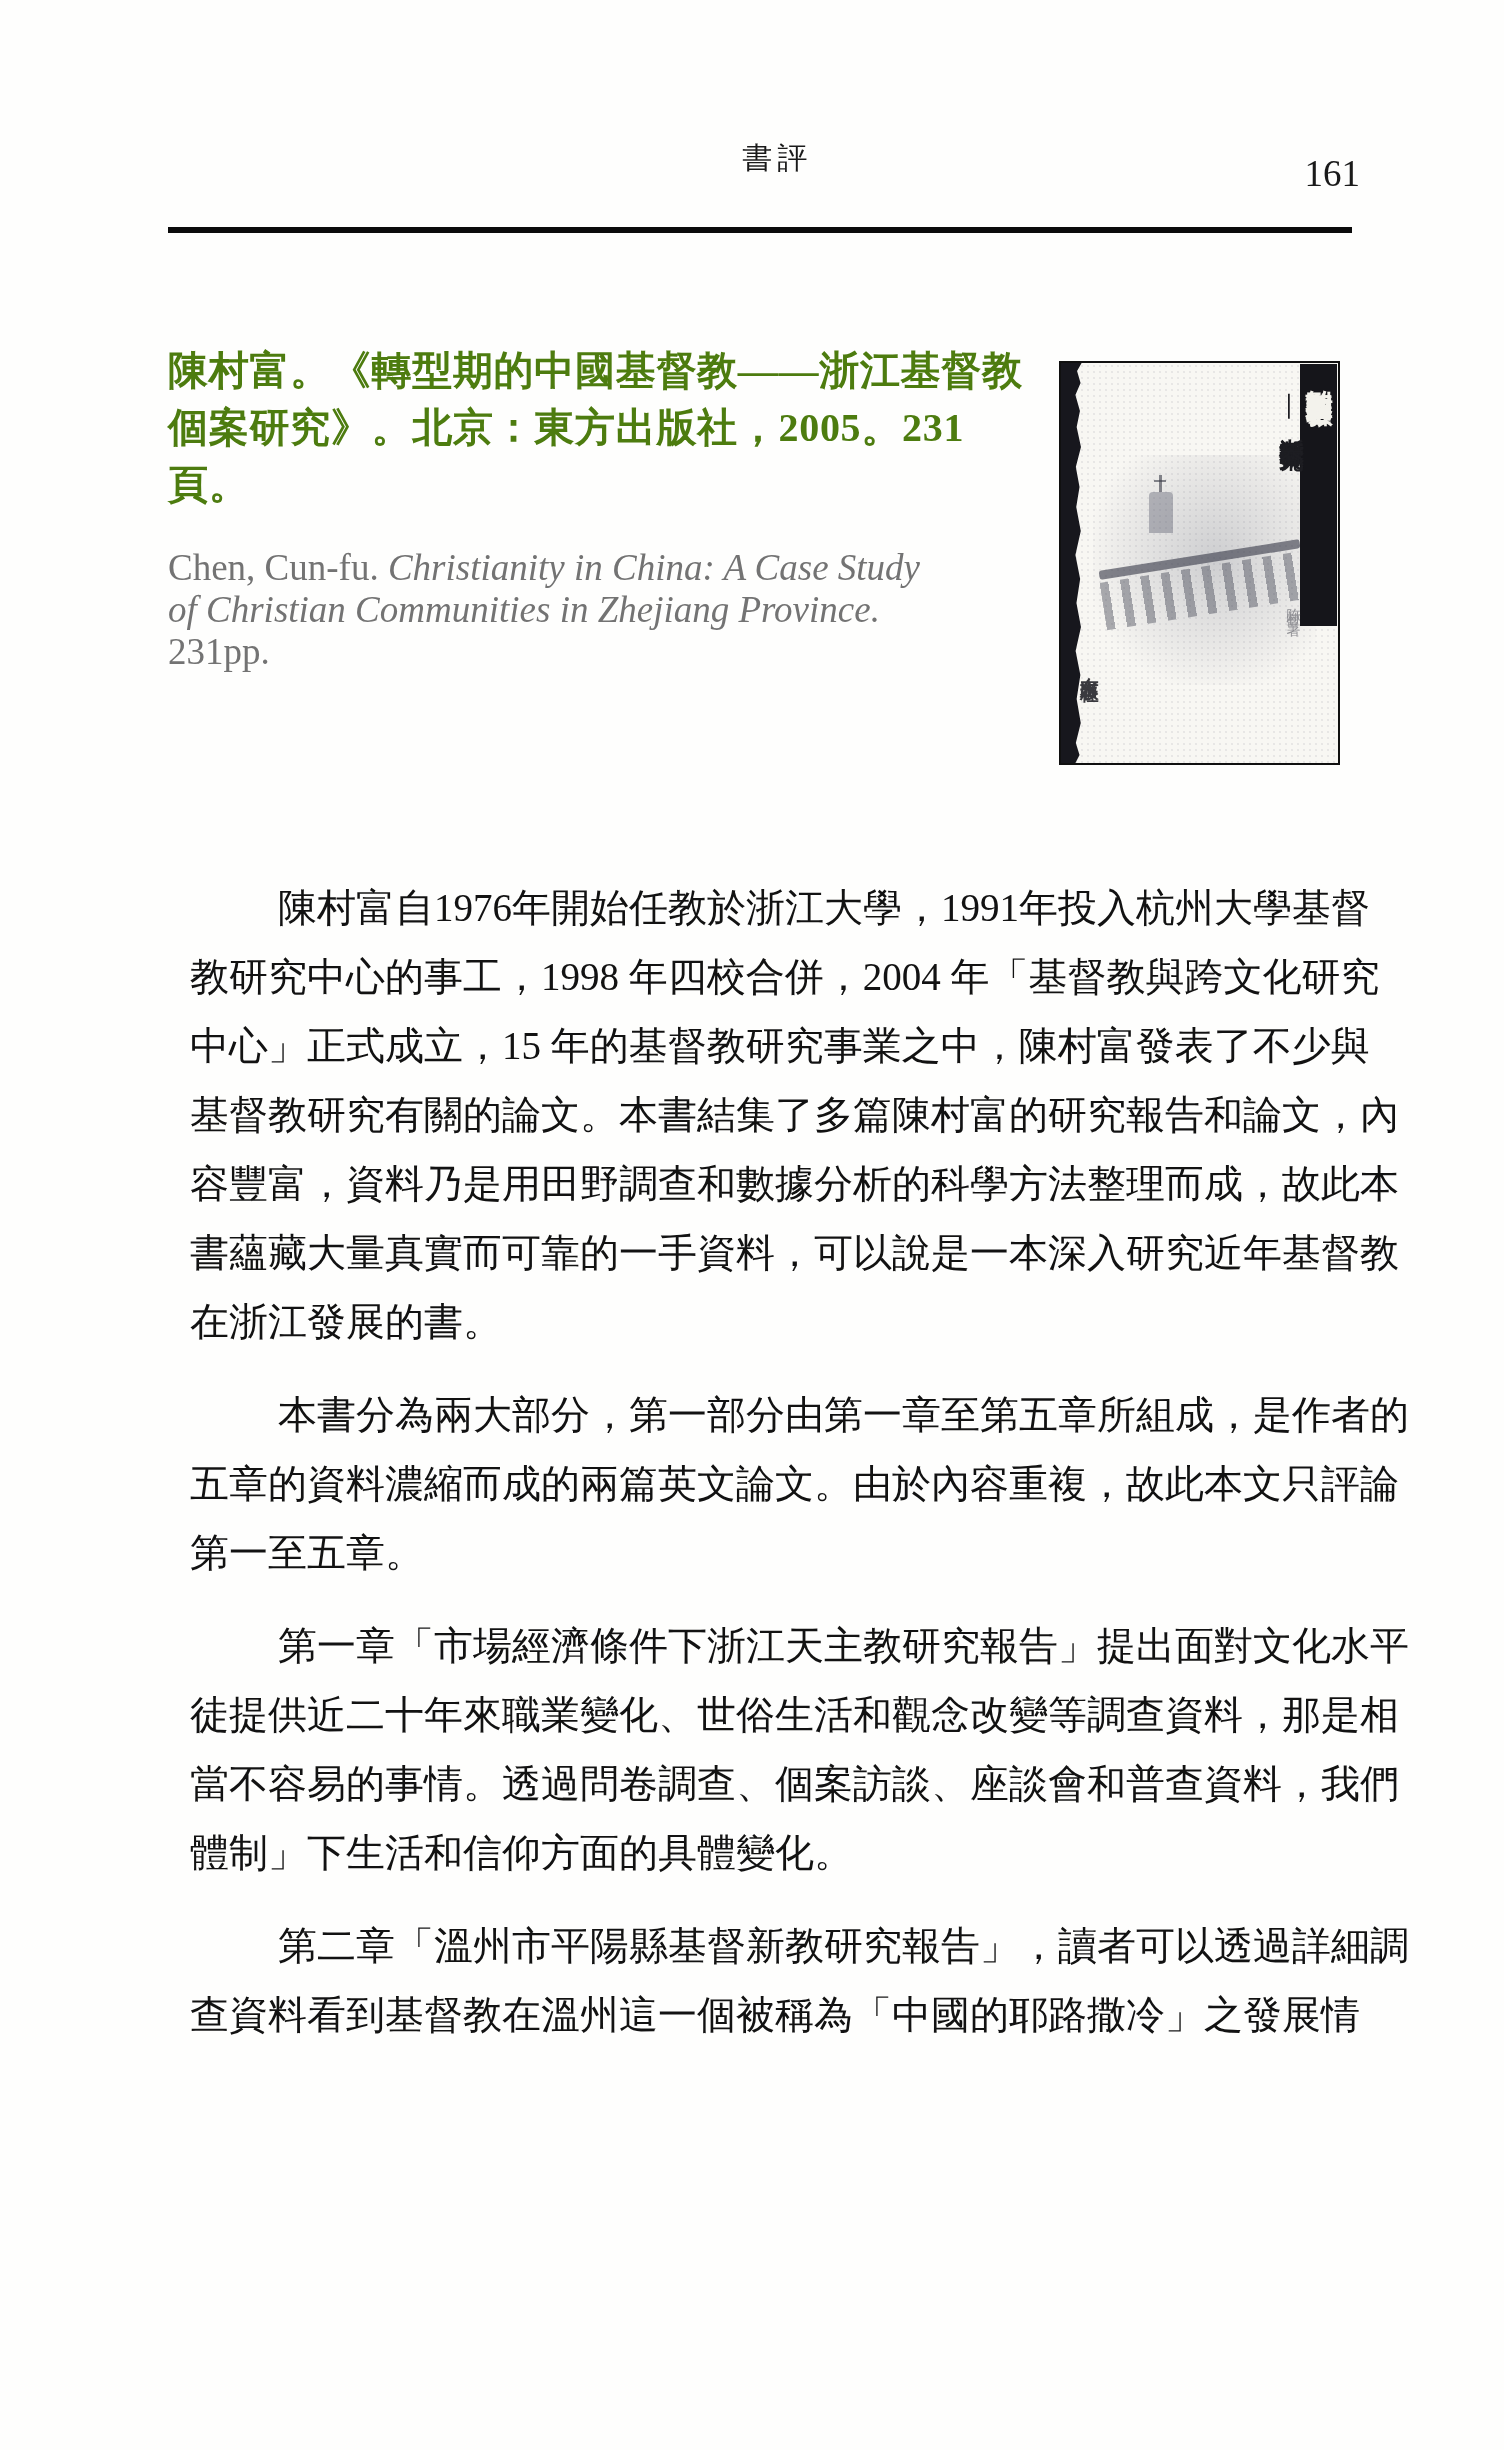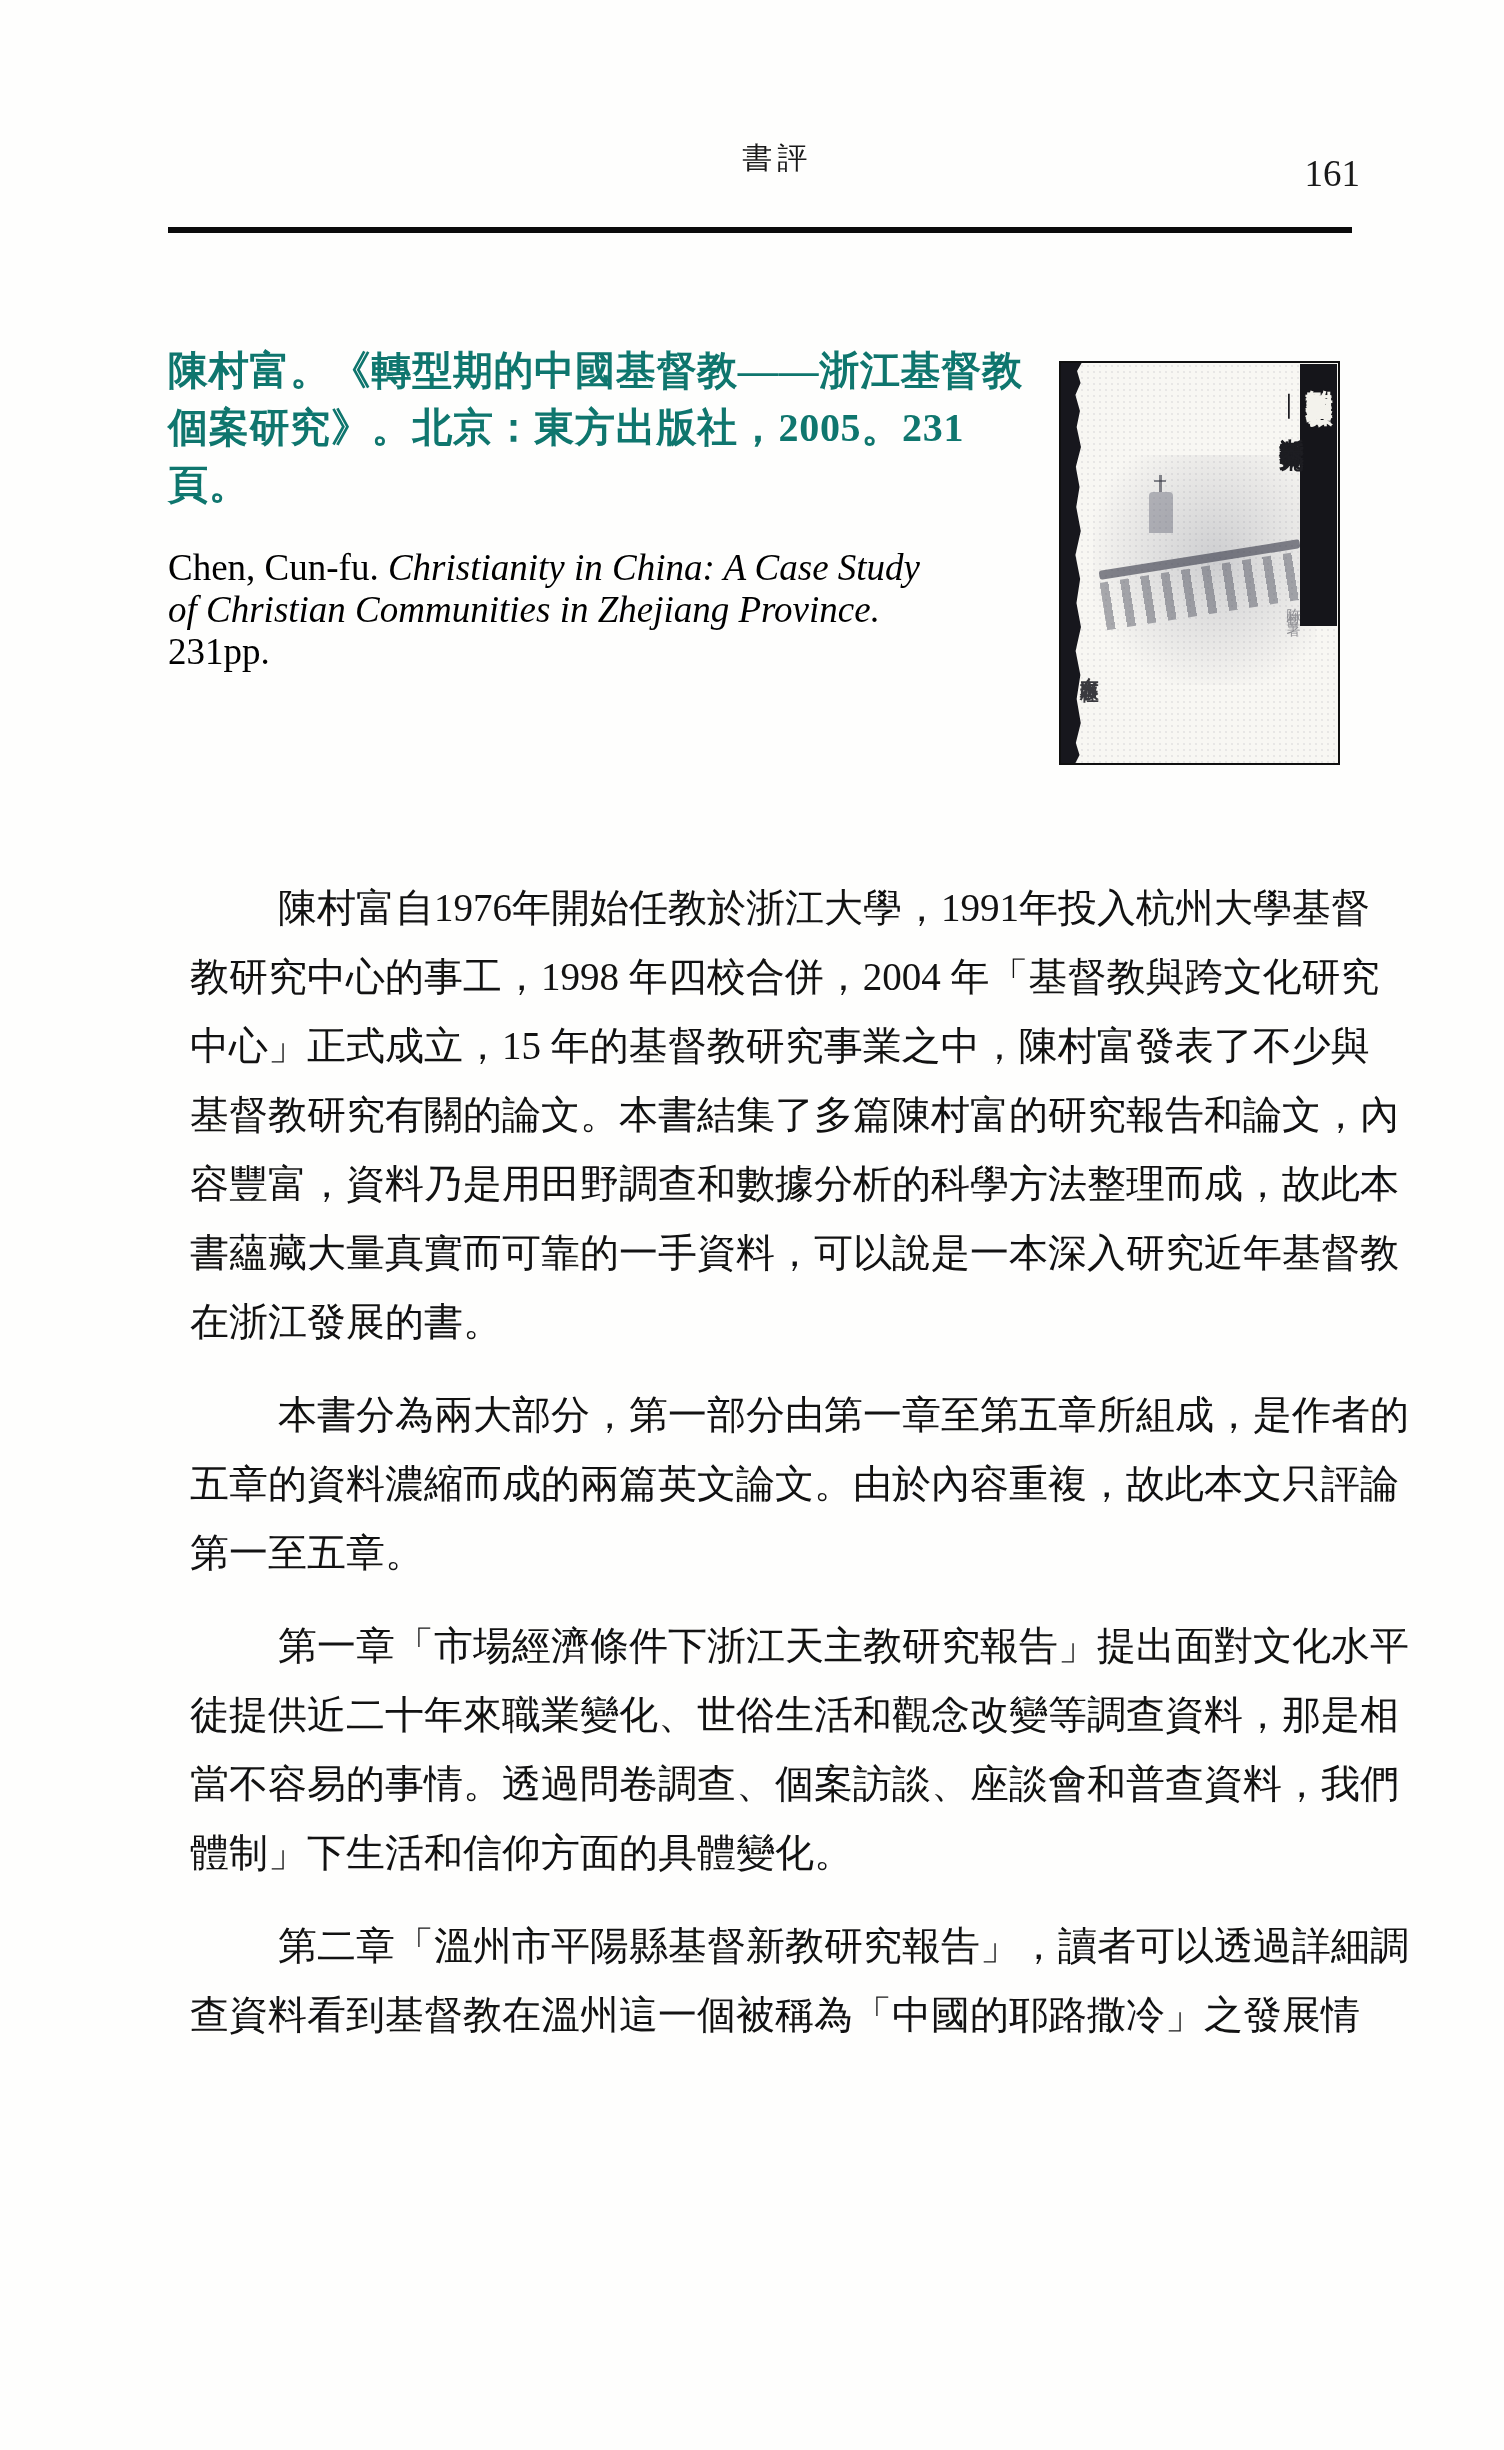--- a/index.html
+++ b/index.html
@@ -22,25 +22,25 @@
     font-size:37px;color:#1a1a1a;
   }
   .head-rule{
     position:absolute;top:227px;left:168px;width:1184px;height:6px;
     background:#0b0b0b;
   }
   
   .citation-zh{
     position:absolute;left:168px;top:342px;width:892px;
     font-weight:700;font-size:40px;line-height:57px;
-    letter-spacing:0.7px;white-space:nowrap;color:#0f766e;
+    letter-spacing:0.7px;white-space:nowrap;color:#4d7c0f;
   }
   .citation-en{
     position:absolute;left:168px;top:547px;width:905px;
-    font-size:37px;line-height:42px;white-space:nowrap;color:#000000;
+    font-size:37px;line-height:42px;white-space:nowrap;color:#737373;
   }
   .citation-en .it{font-style:italic;}
   
   .book-cover{
     position:absolute;left:1059px;top:361px;width:281px;height:404px;
     box-sizing:border-box;border:2.7px solid #101010;background:#f8f7f3;
     background-image:radial-gradient(rgba(115,115,128,.13) 0.7px, transparent 1.1px);
     background-size:6px 6px;
   }
   .cover-spine{

